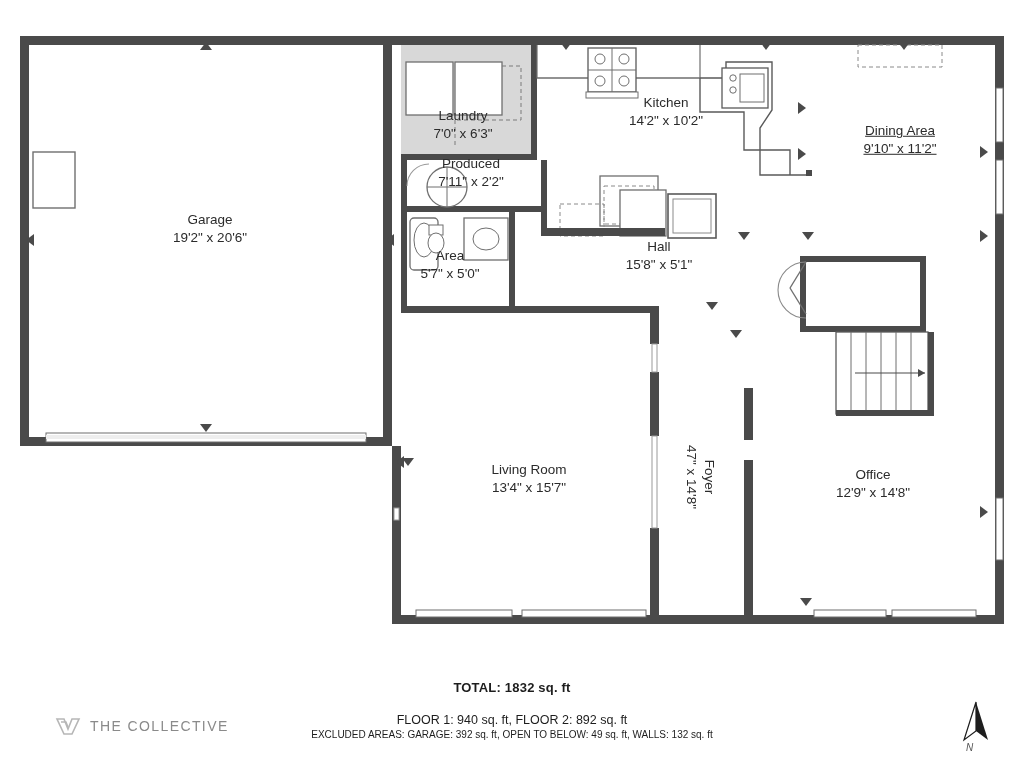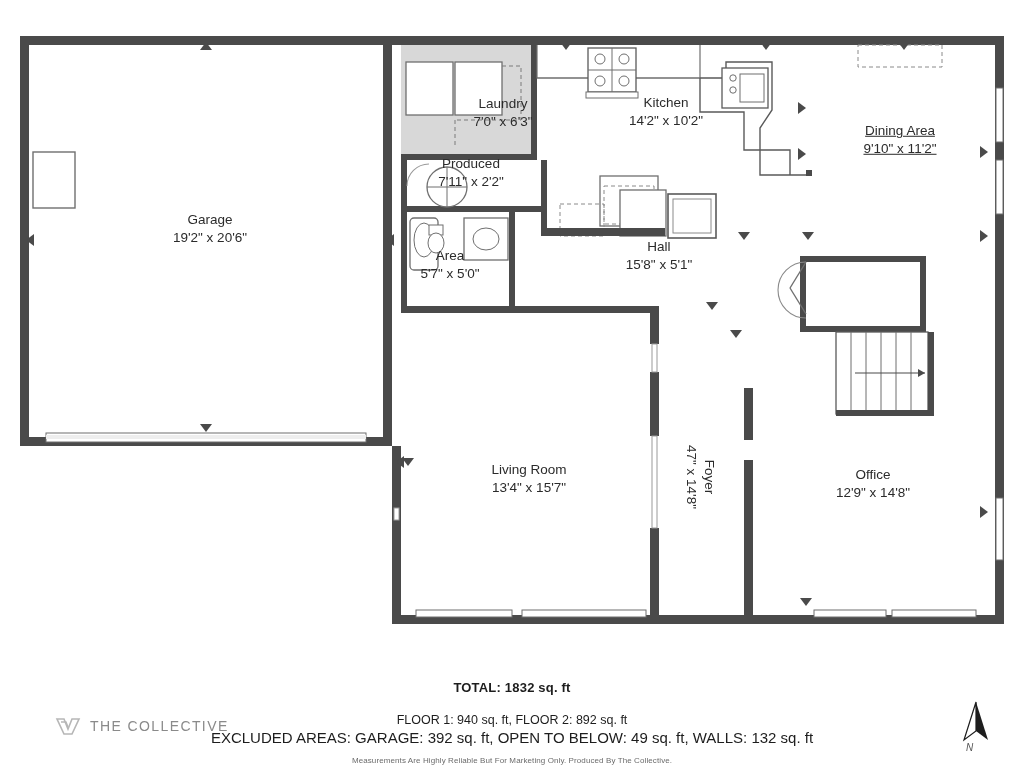--- a/index.html
+++ b/index.html
@@ -47,21 +47,21 @@
     font-weight: bold;
     color: #1d1d1d;
     letter-spacing: .2px;
   }
   .footer .floors {
     font-size: 12.5px;
     color: #1d1d1d;
     margin-top: 18px;
   }
   .footer .excluded {
-    font-size: 15px;
+    font-size: 10px;
     color: #1d1d1d;
     margin-top: 2px;
   }
   .footer .disclaimer {
     font-size: 8px;
     color: #6b6b6b;
     margin-top: 10px;
     letter-spacing: .1px;
   }
   .brand {
@@ -279,21 +279,21 @@
     <path d="M806 606 L800 598 L812 598 Z"></path>
     <path d="M408 466 L402 458 L414 458 Z"></path>
   </g>
 </svg>
 
 <div class="room-label" style="left:210px; top:229px; transform:translate(-50%,-50%);">
   <span class="nm">Garage</span>
   <span class="dm">19'2" x 20'6"</span>
 </div>
 
-<div class="room-label" style="left:463px; top:113px; transform:translate(-50%,-50%);margin-left:40px;">
+<div class="room-label" style="left:463px; top:125px; transform:translate(-50%,-50%);">
   <span class="nm">Laundry</span>
   <span class="dm">7'0" x 6'3"</span>
 </div>
 
 <div class="room-label" style="left:666px; top:112px; transform:translate(-50%,-50%);">
   <span class="nm">Kitchen</span>
   <span class="dm">14'2" x 10'2"</span>
 </div>
 
 <div class="room-label" style="left:900px; top:140px; transform:translate(-50%,-50%);text-decoration:underline;">
@@ -328,21 +328,20 @@
 
 <div class="room-label" style="left:873px; top:484px; transform:translate(-50%,-50%);">
   <span class="nm">Office</span>
   <span class="dm">12'9" x 14'8"</span>
 </div>
 
 <div class="footer">
   <div class="total">TOTAL: 1832 sq. ft</div>
   <div class="floors">FLOOR 1: 940 sq. ft, FLOOR 2: 892 sq. ft</div>
   <div class="excluded">EXCLUDED AREAS: GARAGE: 392 sq. ft, OPEN TO BELOW: 49 sq. ft, WALLS: 132 sq. ft</div>
-  <div class="disclaimer">Measurements Are Highly Reliable But For Marketing Only. Produced By The Collective.</div>
 </div>
 
 <div class="brand">
   <svg width="26" height="22" viewBox="0 0 26 22">
     <path d="M2 4 L9 4 L13 14 L17 4 L24 4 L17 19 L9 19 Z" fill="none" stroke="#b6b6b6" stroke-width="1.6"></path>
     <path d="M6 7 L11 7 L13 12" fill="none" stroke="#b6b6b6" stroke-width="1.4"></path>
   </svg>
   <span class="brand-text">THE COLLECTIVE</span>
 </div>
 

